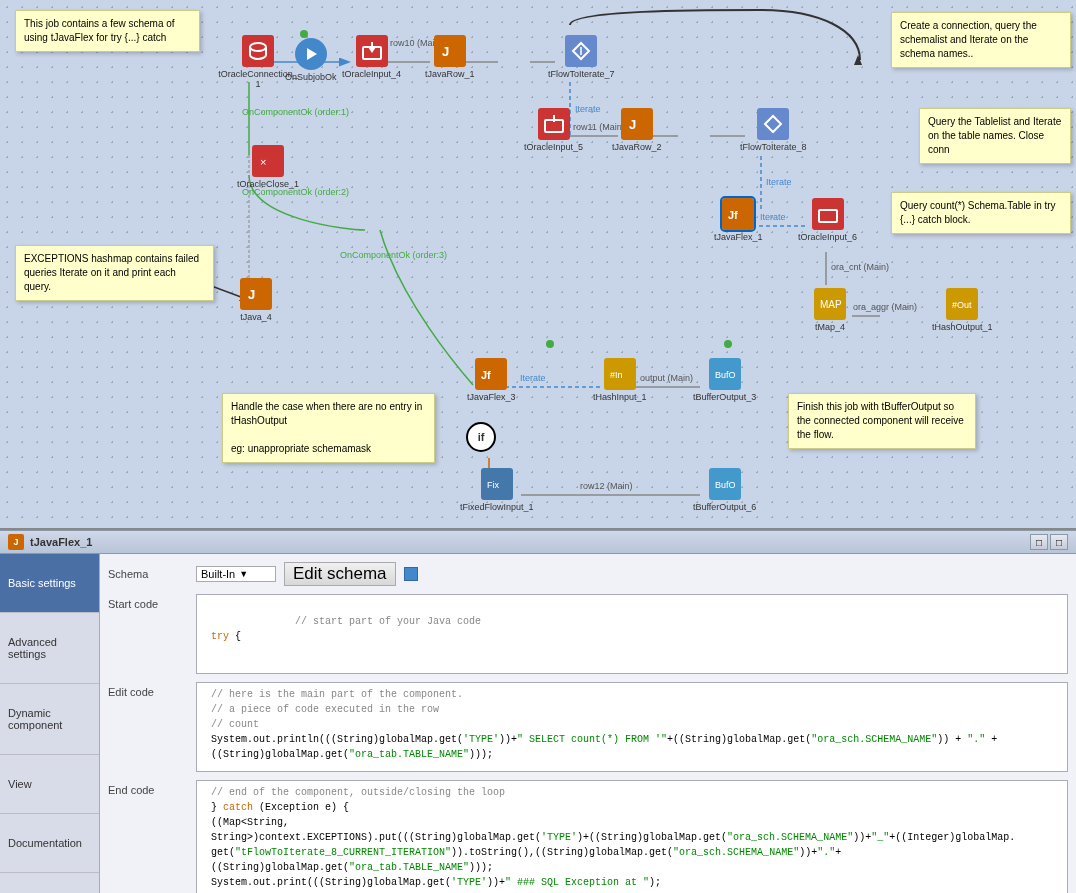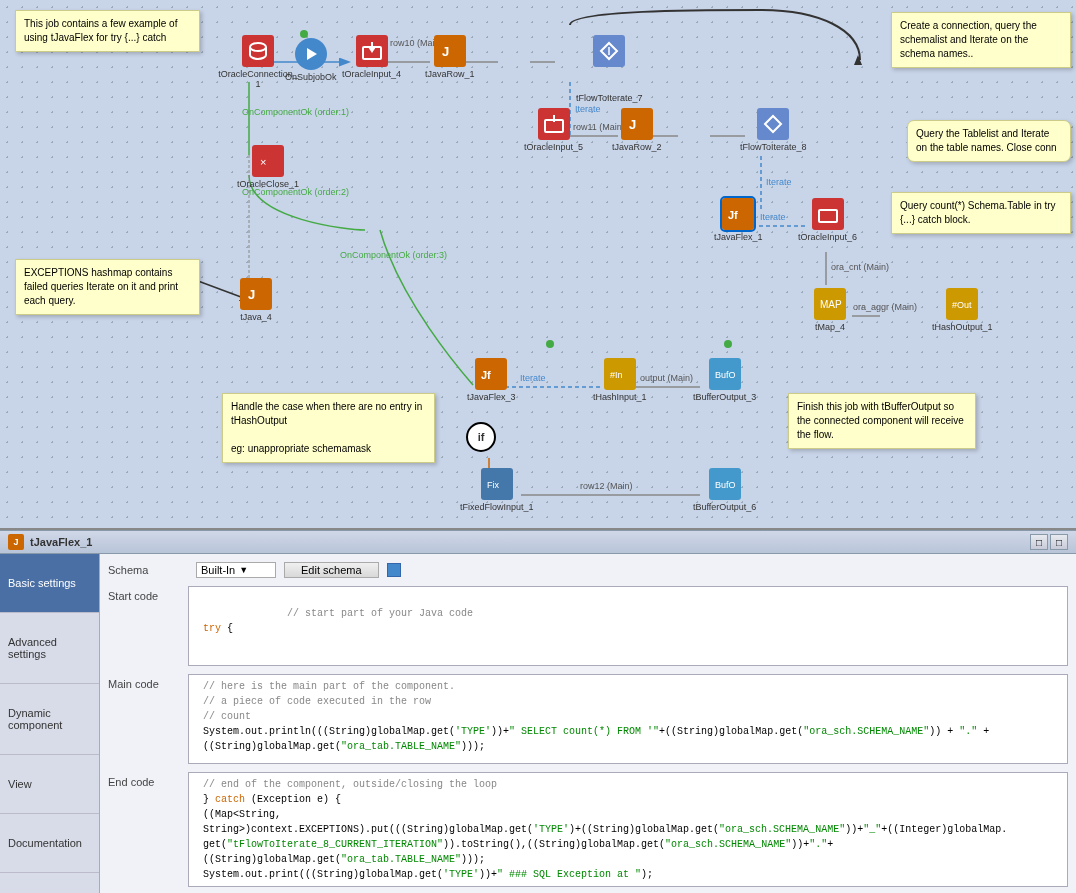--- a/index.html
+++ b/index.html
@@ -175,22 +175,22 @@
       font-size: 11px;
       display: flex;
       align-items: center;
       gap: 4px;
       cursor: pointer;
       min-width: 80px;
     }
     .edit-schema-btn {
       background: linear-gradient(to bottom, #f0f0f0, #d8d8d8);
       border: 1px solid #aaa;
-      padding: 1px 16px;
-      font-size: 11px;
+      padding: 1px 8px;
+      font-size: 17px;
       cursor: pointer;
     }
     .schema-icon {
       width: 14px;
       height: 14px;
       background: #4488cc;
       border: 1px solid #3366aa;
       display: inline-block;
     }
 
@@ -219,20 +219,21 @@
       flex: 1;
       line-height: 1.5;
     }
     .code-comment { color: #888888; }
     .code-keyword { color: #cc6600; }
     .code-string { color: #008800; }
 
     
     .field-row {
       display: flex;
+      gap: 8px;
       align-items: flex-start;
     }
     .field-label {
       width: 80px;
       min-width: 80px;
       font-size: 11px;
       color: #444;
       padding-top: 4px;
     }
     .field-value {
@@ -312,30 +313,30 @@
       <marker id="arrow-blue" markerWidth="8" markerHeight="8" refX="6" refY="3" orient="auto">
         <path d="M0,0 L0,6 L8,3 z" fill="#4488cc"></path>
       </marker>
       <marker id="arrow-dark" markerWidth="8" markerHeight="8" refX="6" refY="3" orient="auto">
         <path d="M0,0 L0,6 L8,3 z" fill="#333"></path>
       </marker>
     </defs>
   </svg>
 
   <div class="sticky-note" style="left:15px;top:10px;width:185px;">
-    <span>This job contains a few example of using tJavaFlex for try {...} catch</span>
-  </div>
-  <div class="sticky-note" style="left:15px;top:259px;width:185px;">
+    <span>This job contains a few schema of using tJavaFlex for try {...} catch</span>
+  </div>
+  <div class="sticky-note" style="left:15px;top:245px;width:199px;">
     <span>EXCEPTIONS hashmap contains failed queries
 Iterate on it and print each query.</span>
   </div>
   <div class="sticky-note" style="right:5px;top:12px;width:180px;">
     <span>Create a connection, query the schemalist and Iterate on the schema names..</span>
   </div>
-  <div class="sticky-note" style="right:5px;top:120px;width:164px;border-radius:7px;">
+  <div class="sticky-note" style="right:5px;top:108px;width:152px;">
     <span>Query the Tablelist and Iterate on the table names. Close conn</span>
   </div>
   <div class="sticky-note" style="right:5px;top:192px;width:180px;">
     <span>Query count(*) Schema.Table in try {...} catch block.</span>
   </div>
   <div class="sticky-note" style="left:222px;top:393px;width:213px;">
     <span>Handle the case when there are no entry in tHashOutput<br><br>eg: unappropriate schemamask</span>
   </div>
   <div class="sticky-note" style="left:788px;top:393px;width:188px;">
     <span>Finish this job with tBufferOutput so the connected component will receive the flow.</span>
@@ -375,21 +376,21 @@
 
   <div class="component" style="left:425px;top:35px;">
     <div class="component-icon" style="background:#cc6600;">
       <svg viewBox="0 0 24 24">
           <text x="4" y="17" font-size="13" fill="white" font-weight="bold">J</text>
         </svg>
     </div>
     <div class="component-label">tJavaRow_1</div>
   </div>
 
-  <div class="component" style="left:576px;top:35px;gap:24px;">
+  <div class="component" style="left:548px;top:35px;">
     <div class="component-icon" style="background:#6688cc;">
       <svg viewBox="0 0 24 24" fill="white">
           <path d="M4 12 L12 4 L20 12 L12 20 Z" fill="none" stroke="white" stroke-width="2"></path>
           <line x1="12" y1="8" x2="12" y2="16" stroke="white" stroke-width="1.5"></line>
         </svg>
     </div>
     <div class="component-label">tFlowToIterate_7</div>
   </div>
 
   <div class="component" style="left:237px;top:145px;">
@@ -576,21 +577,21 @@
           <div class="code-section">
             <div class="code-content">
               <span class="code-comment">// start part of your Java code</span>
 <span class="code-keyword">try</span> {
             </div>
           </div>
         </div>
       </div>
 
       <div class="field-row">
-        <div class="field-label">Main code</div>
+        <div class="field-label">Edit code</div>
         <div class="field-value">
           <div class="code-section" style="min-height:90px;">
             <div class="code-content"><span class="code-comment">// here is the main part of the component.</span>
 <span class="code-comment">// a piece of code executed in the row</span>
 <span class="code-comment">// count</span>
 <span>System.out.println(((String)globalMap.get(<span class="code-string">'TYPE'</span>))+<span class="code-string">" SELECT count(*) FROM '"</span>+((String)globalMap.get(<span class="code-string">"ora_sch.SCHEMA_NAME"</span>)) + <span class="code-string">"."</span> +</span>
 <span>((String)globalMap.get(<span class="code-string">"ora_tab.TABLE_NAME"</span>)));</span></div>
           </div>
         </div>
       </div>

